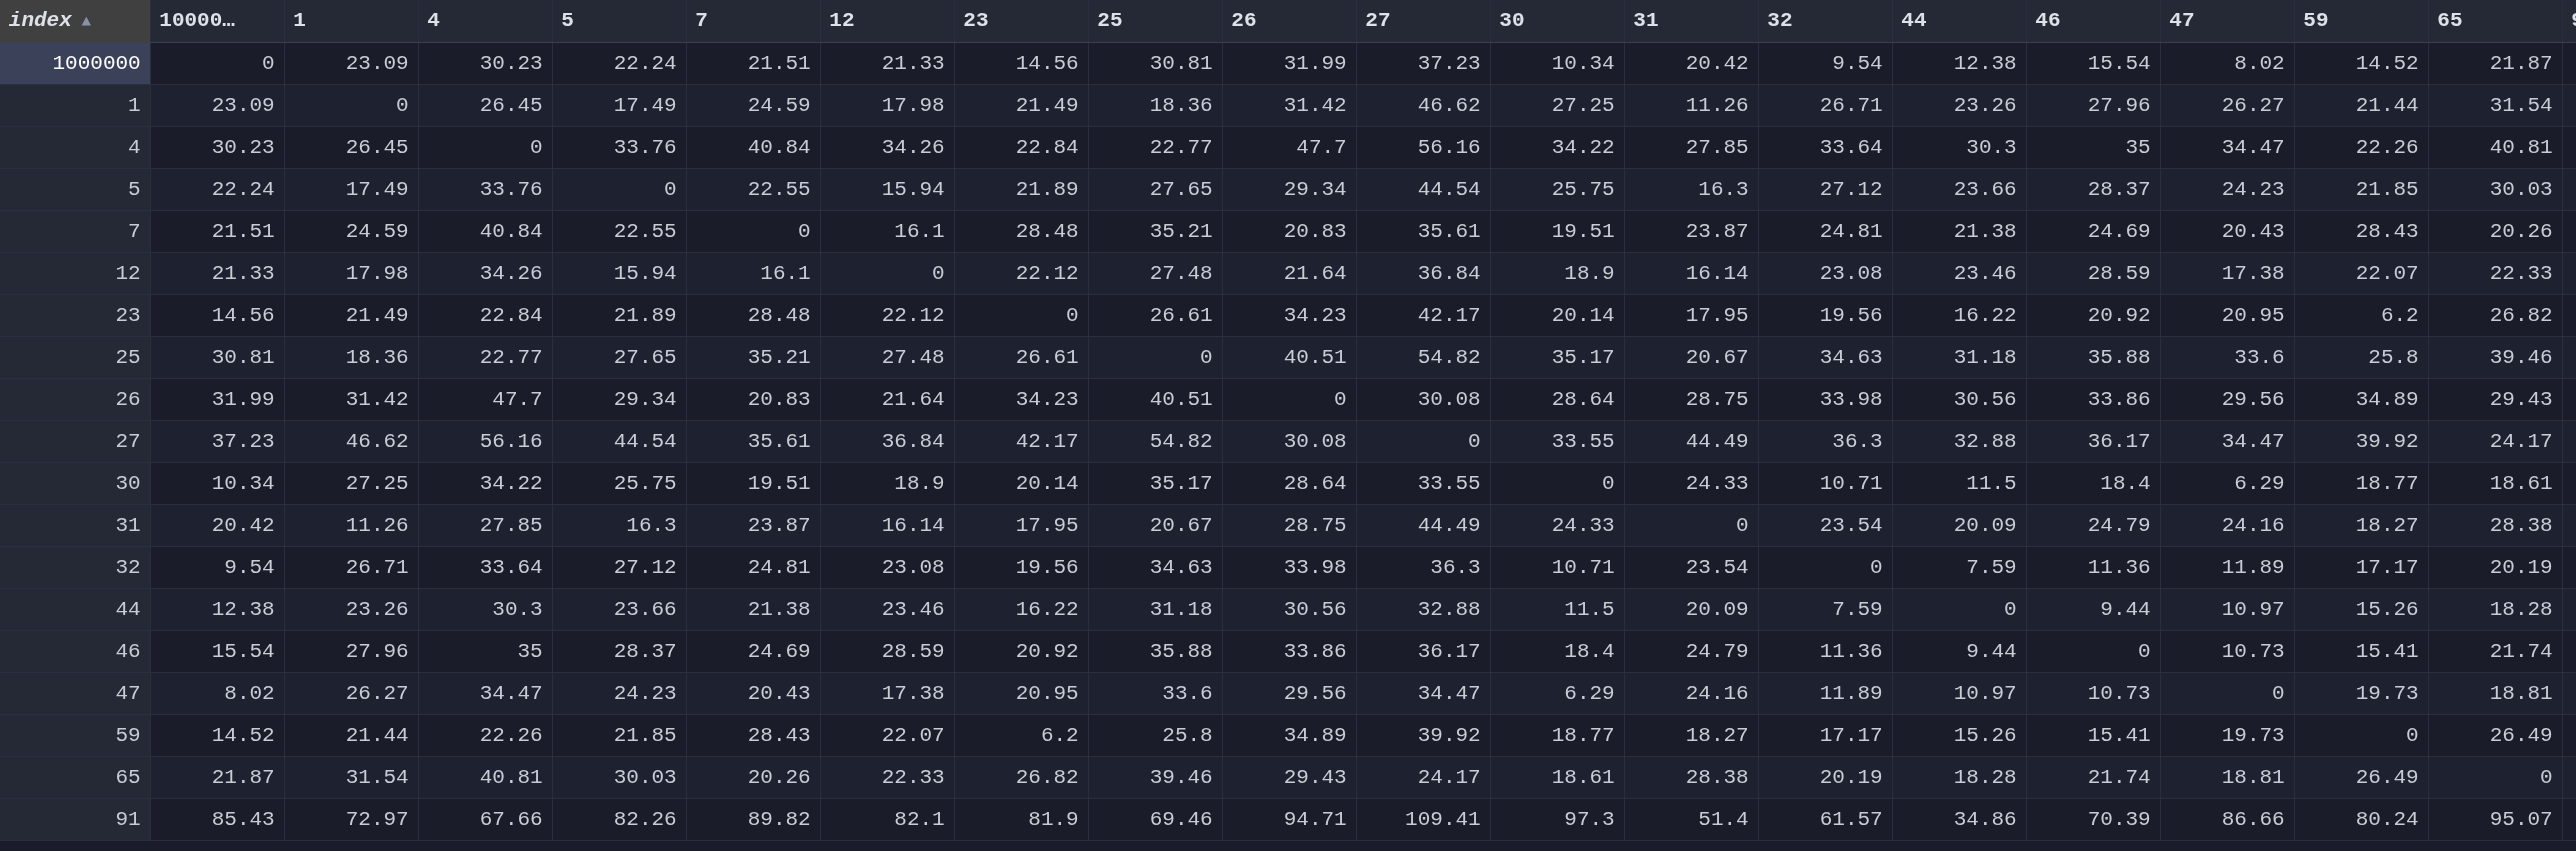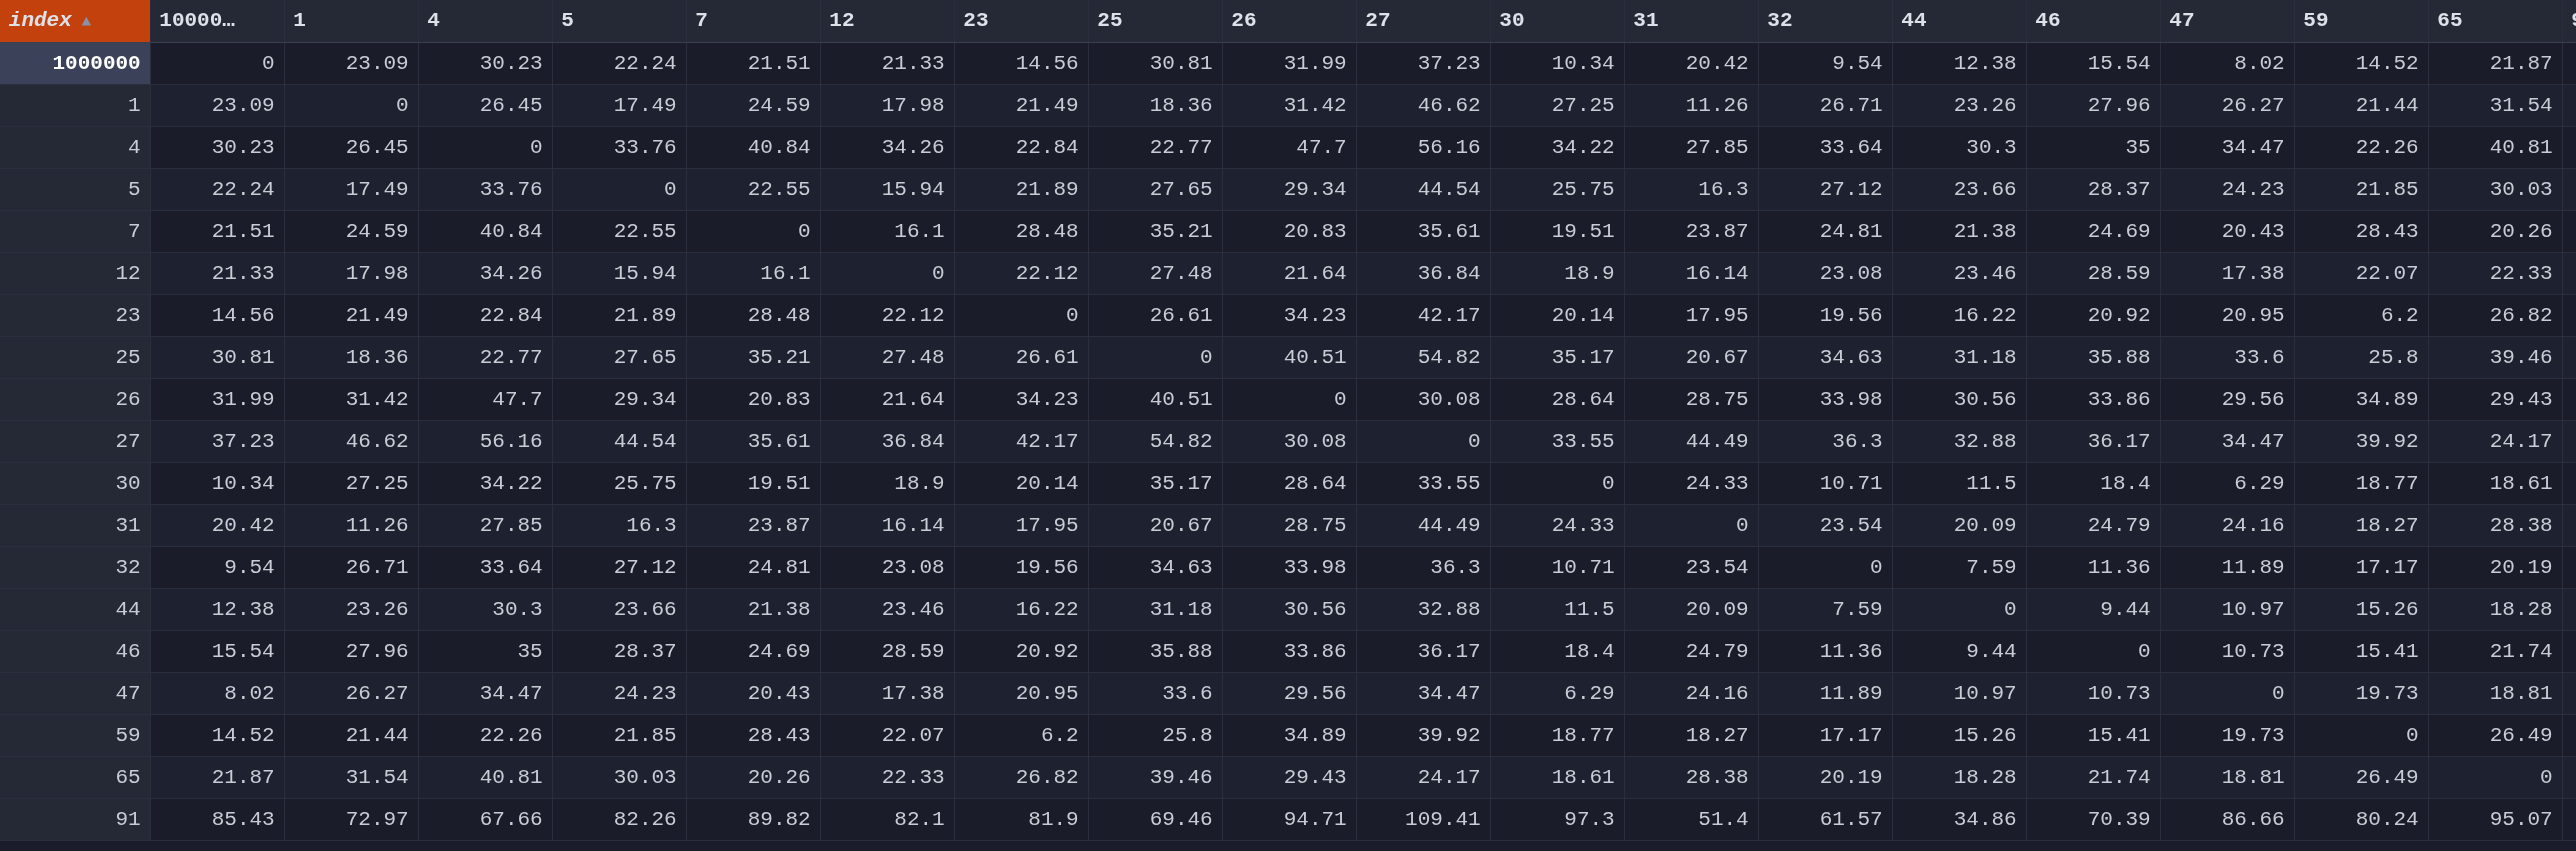--- a/index.html
+++ b/index.html
@@ -28,37 +28,36 @@
   thead th {
     background: #252936;
     color: #dde1e8;
     font-weight: bold;
     text-align: left;
     position: relative;
     border-bottom: 1.8px solid #3a3f52;
   }
   thead th:first-child {
     font-style: italic;
-    background: #c2410c;
+    background: #404040;
   }
   thead th.sorted::after {
     content: ' ▲';
     font-size: 16px;
     color: #8892a6;
   }
   tbody td:first-child {
     background: #252936;
     text-align: right;
     font-weight: normal;
     color: #c8ccd4;
   }
   tbody tr:first-child td:first-child {
     background: #3a4158;
     color: #fff;
-    font-weight: bold;
   }
   tbody tr:nth-child(even) td:not(:first-child) {
     background: #1e2230;
   }
   tbody tr:nth-child(odd) td:not(:first-child) {
     background: #1a1d29;
   }
   .col-index { width: 150px; }
   .col-data { width: 134px; }
 </style>

